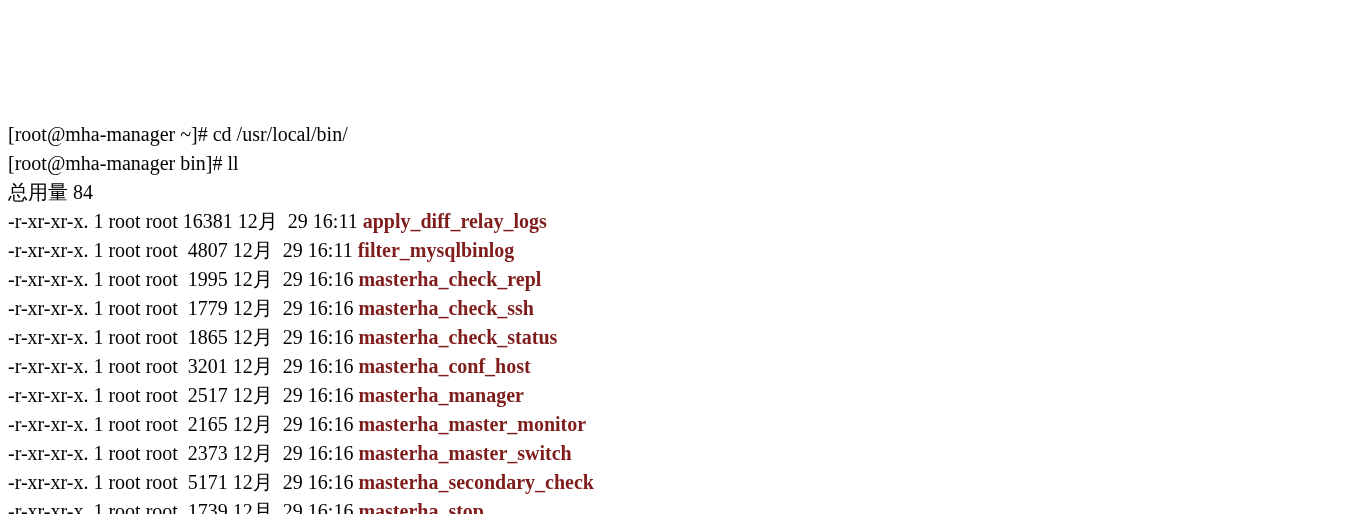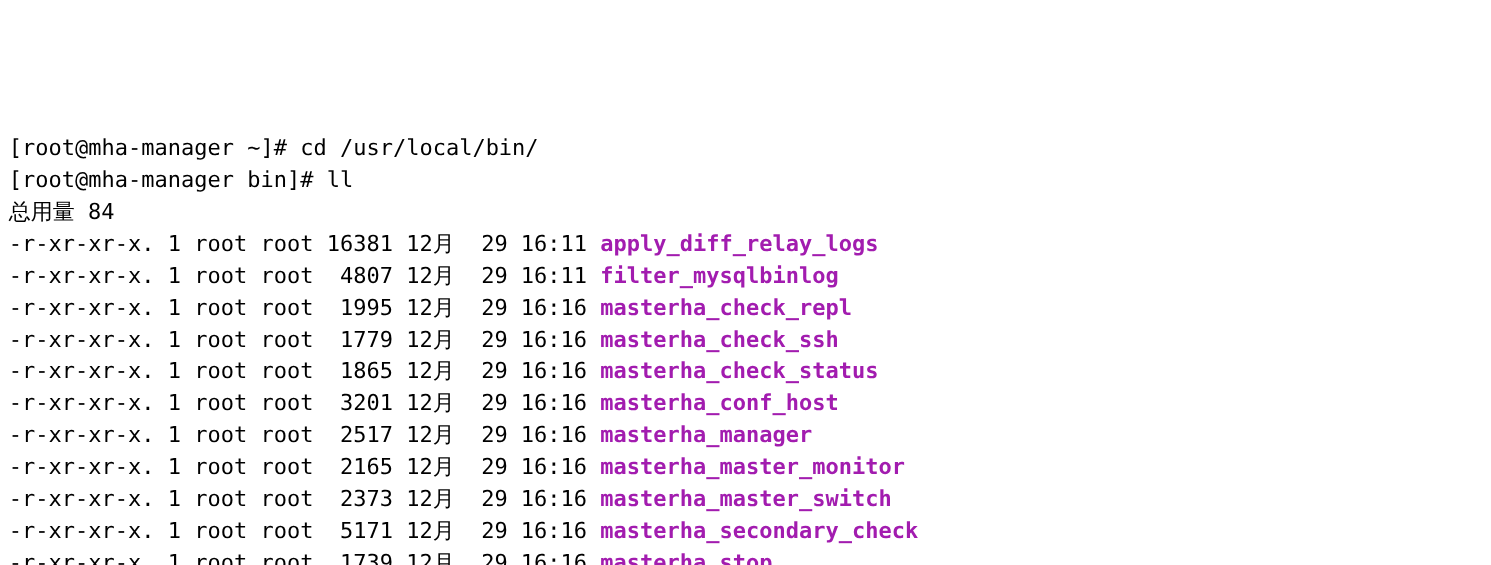--- a/index.html
+++ b/index.html
@@ -6,22 +6,22 @@
     margin: 0;
     padding: 4px 8px;
     background: #ffffff;
     font-family: "DejaVu Sans Mono", "Liberation Mono", Consolas, monospace;
     font-size: 20px;
     line-height: 1.45;
     color: #000000;
     white-space: pre;
     position: relative;
   }
-  .line { display: block; }
-  .exec { color: #a21caf; font-weight: bold; }
+  .line { display: block; font-family: Liberation Serif, serif; }
+  .exec { color: #7f1d1d; font-weight: bold; }
 </style>
 </head>
 <body>
 
 
 
 <div id="term"><span class="line"><span>[root@mha-manager ~]# </span><span>cd /usr/local/bin/</span></span><span class="line"><span>[root@mha-manager bin]# </span><span>ll</span></span><span class="line">总用量 84</span><span class="line">-r-xr-xr-x. 1 root root 16381 12月  29 16:11 <span class="exec">apply_diff_relay_logs</span></span><span class="line">-r-xr-xr-x. 1 root root  4807 12月  29 16:11 <span class="exec">filter_mysqlbinlog</span></span><span class="line">-r-xr-xr-x. 1 root root  1995 12月  29 16:16 <span class="exec">masterha_check_repl</span></span><span class="line">-r-xr-xr-x. 1 root root  1779 12月  29 16:16 <span class="exec">masterha_check_ssh</span></span><span class="line">-r-xr-xr-x. 1 root root  1865 12月  29 16:16 <span class="exec">masterha_check_status</span></span><span class="line">-r-xr-xr-x. 1 root root  3201 12月  29 16:16 <span class="exec">masterha_conf_host</span></span><span class="line">-r-xr-xr-x. 1 root root  2517 12月  29 16:16 <span class="exec">masterha_manager</span></span><span class="line">-r-xr-xr-x. 1 root root  2165 12月  29 16:16 <span class="exec">masterha_master_monitor</span></span><span class="line">-r-xr-xr-x. 1 root root  2373 12月  29 16:16 <span class="exec">masterha_master_switch</span></span><span class="line">-r-xr-xr-x. 1 root root  5171 12月  29 16:16 <span class="exec">masterha_secondary_check</span></span><span class="line">-r-xr-xr-x. 1 root root  1739 12月  29 16:16 <span class="exec">masterha_stop</span></span></div>
 
 
 

